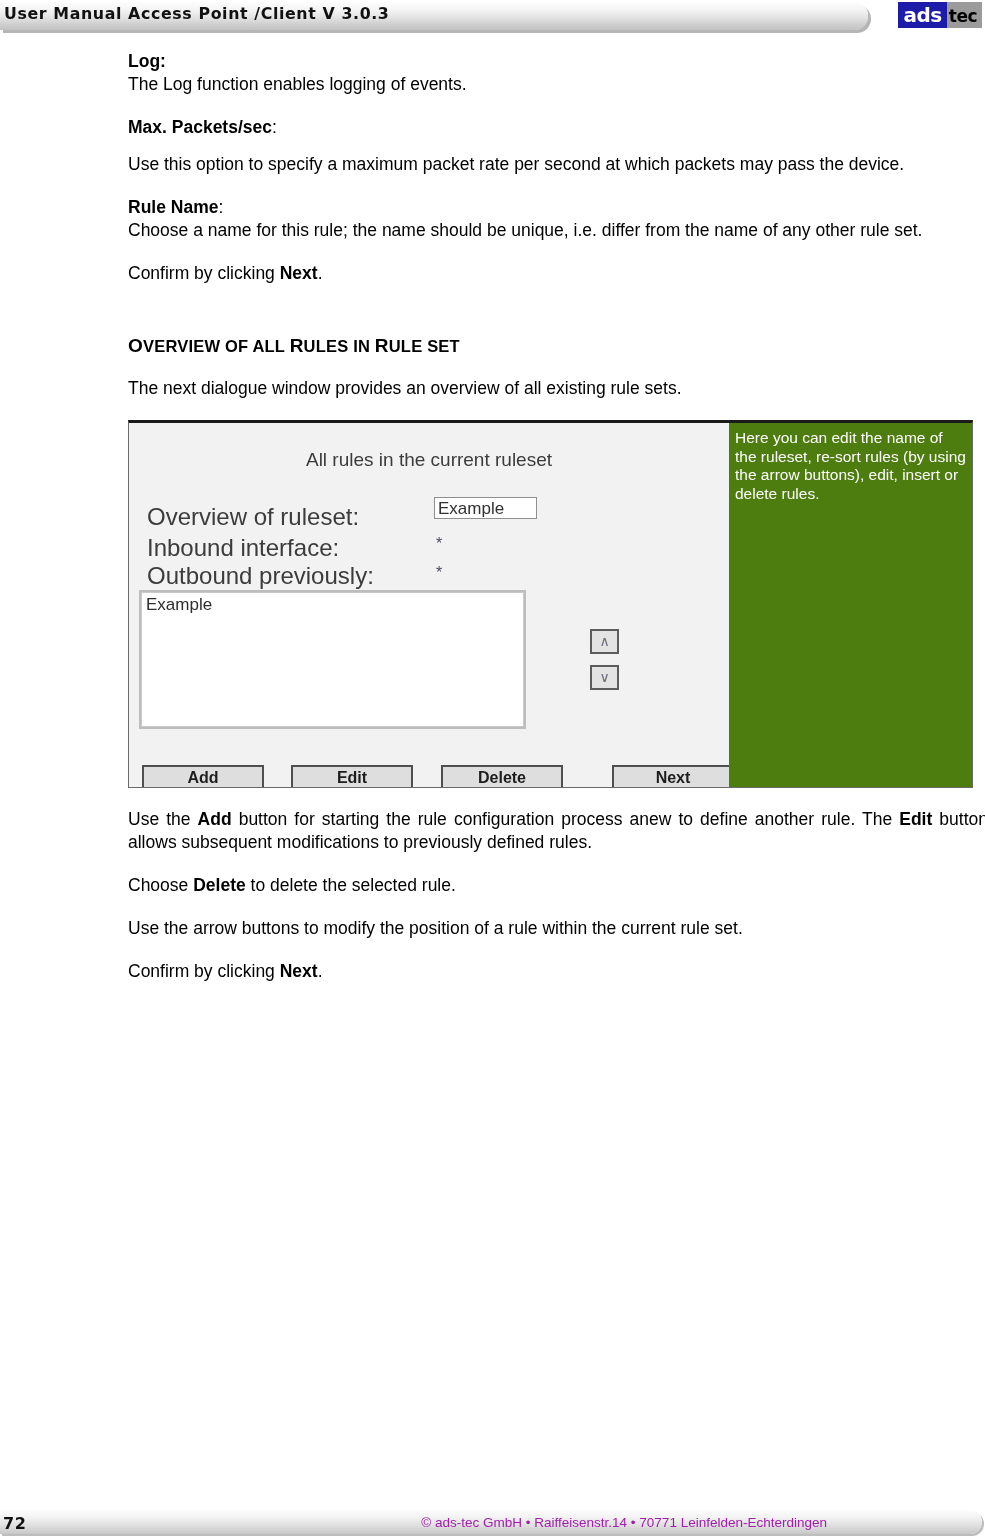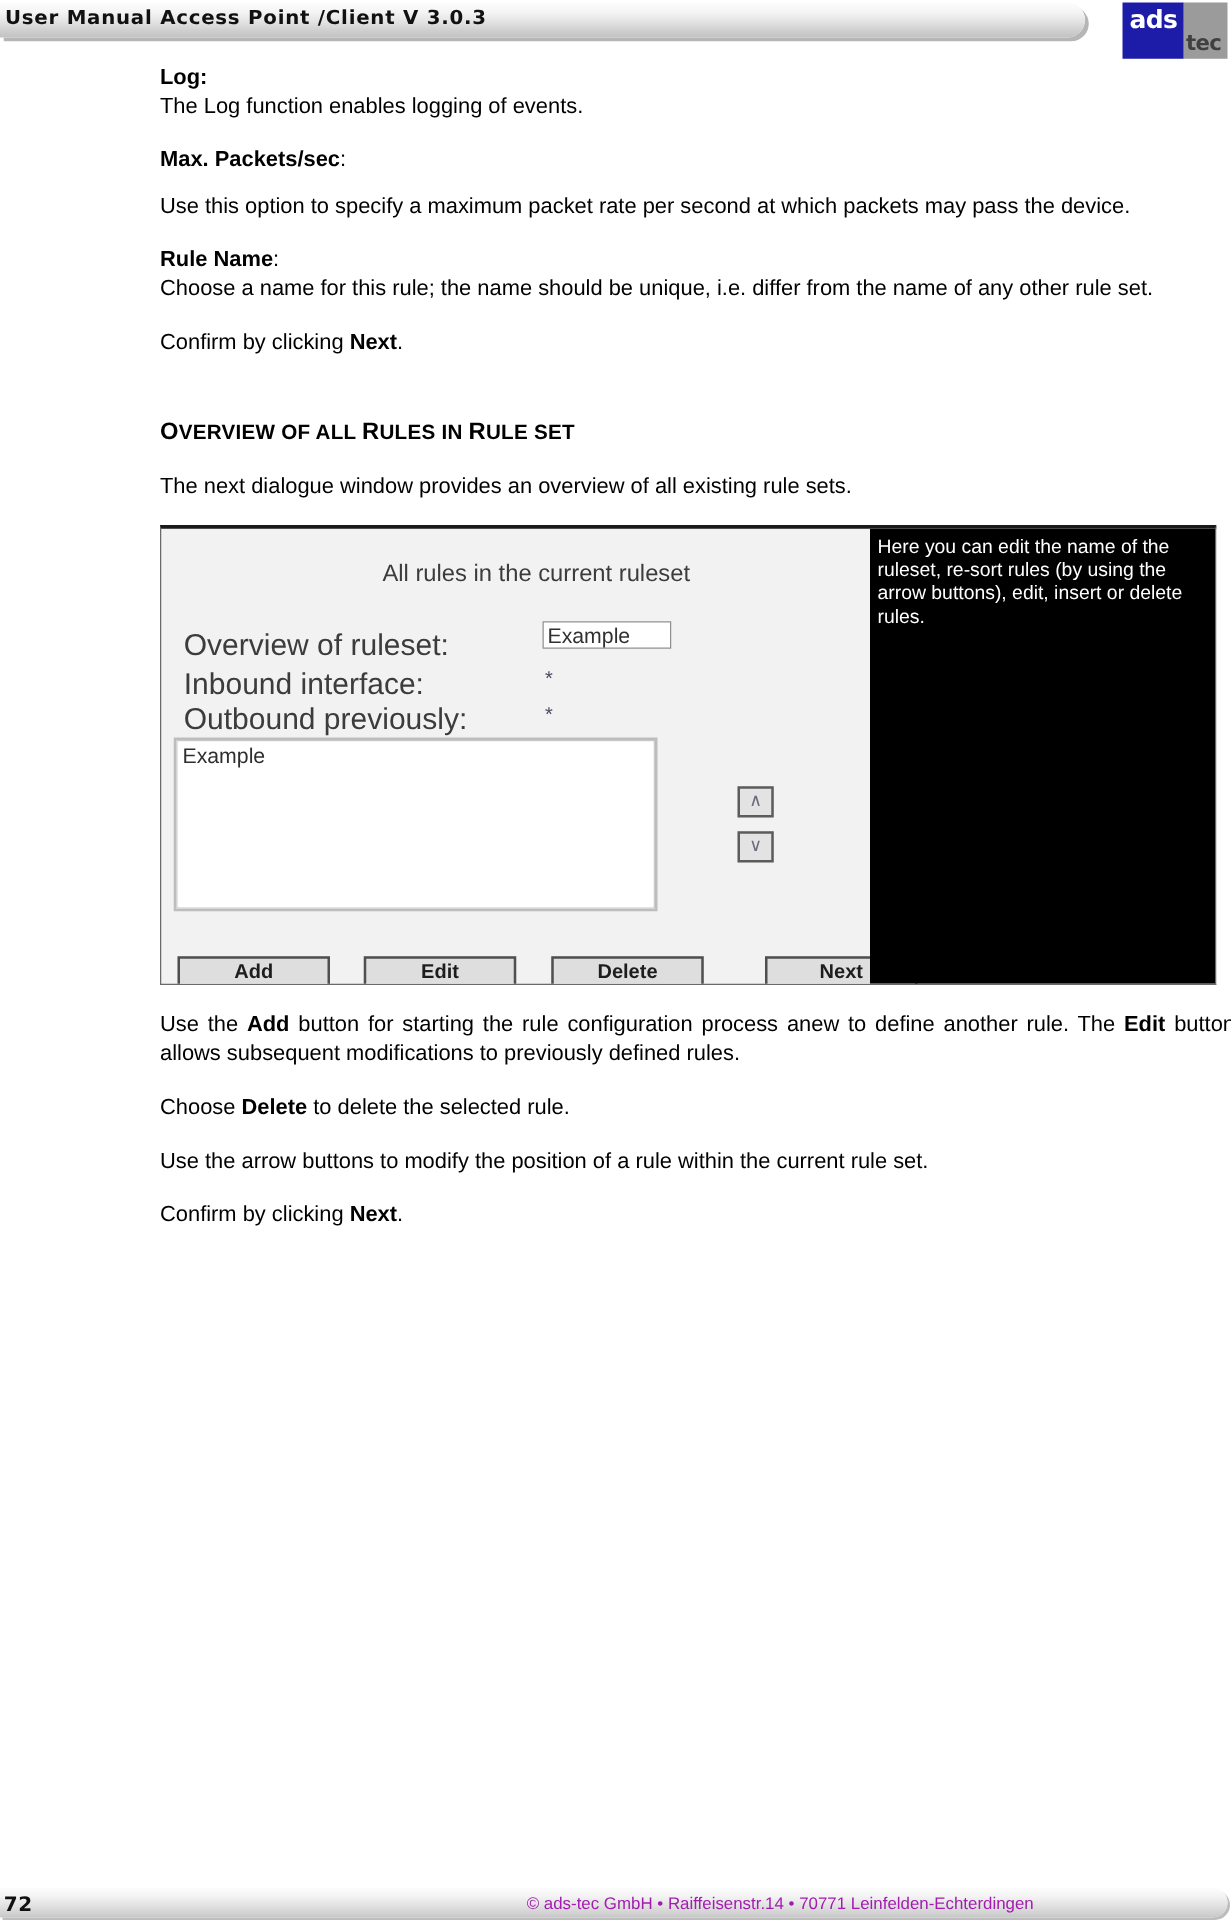--- a/index.html
+++ b/index.html
@@ -47,38 +47,38 @@
     letter-spacing: 0.6px;
     color: #111111;
     white-space: nowrap;
     transform: scaleX(1.02);
     transform-origin: left center;
   }
   .logo {
     position: absolute;
     right: 3px;
     top: 2px;
-    height: 45px;
+    height: 26px;
     display: flex;
     align-items: stretch;
     font-family: "DejaVu Sans", sans-serif;
     font-weight: 800;
     font-size: 20px;
     line-height: 27px;
     text-align: right;
   }
   .logo-ads {
     background: #1c1ca8;
     color: #ffffff;
     padding: 0 5px 0 6px;
     letter-spacing: -0.5px;
   }
   .logo-tec {
     background: #9b9b9b;
-    color: #404040;
+    color: #000000;
     padding: 0 5px 0 2px;
     font-size: 17px;
     letter-spacing: -0.5px;
     display: flex;
     align-items: flex-end;
     line-height: 24px;
   }
 
   
   .content {
@@ -232,23 +232,23 @@
   }
   .btn-add    { left: 13px;  width: 122px; }
   .btn-edit   { left: 162px; width: 122px; }
   .btn-delete { left: 312px; width: 122px; }
   .btn-next   { left: 483px; width: 122px; }
 
   .help-panel {
     position: absolute;
     right: 0;
     top: 0;
-    width: 276px;
+    width: 243px;
     bottom: 0;
-    background: #000000;
+    background: #4d7c0f;
     box-sizing: border-box;
     padding: 6px 6px 0 6px;
   }
   .help-text {
     font-size: 15.5px;
     line-height: 18.5px;
     color: #ffffff;
   }
 
   

